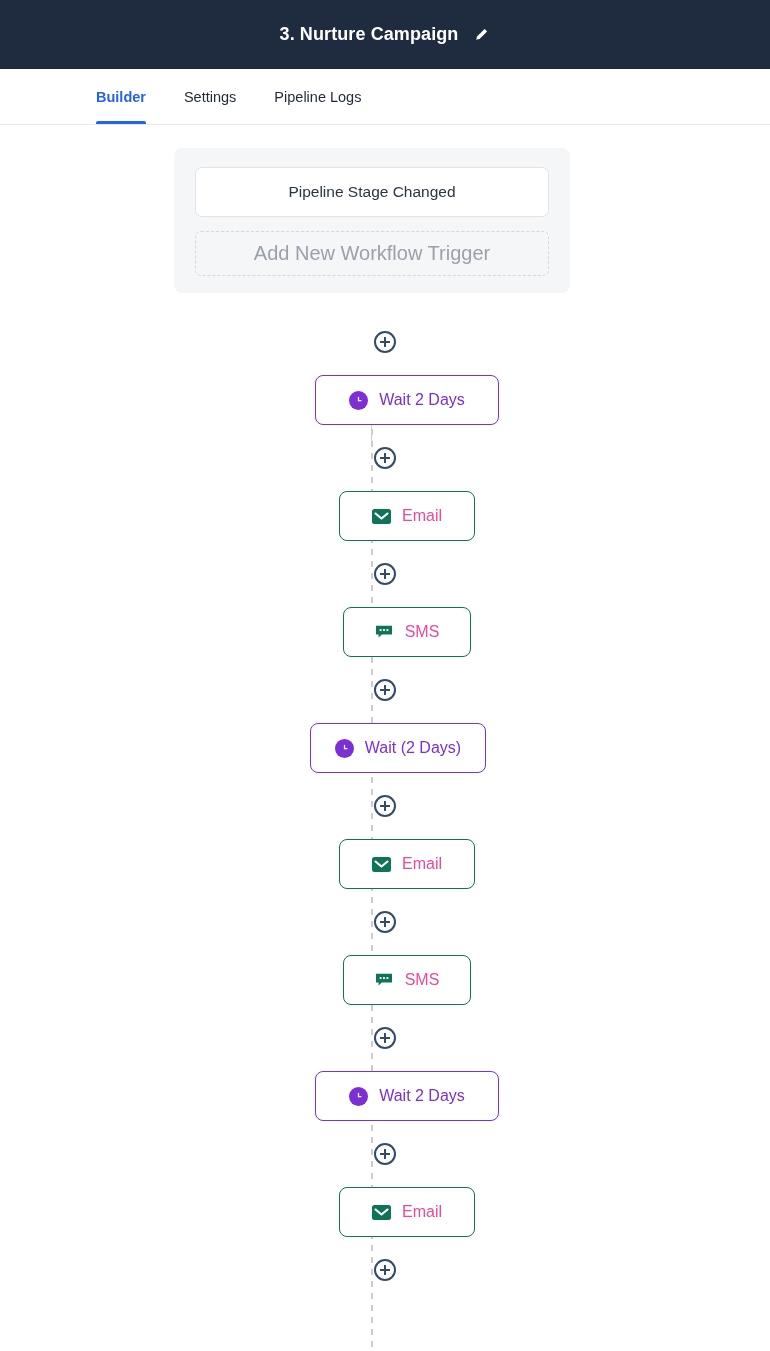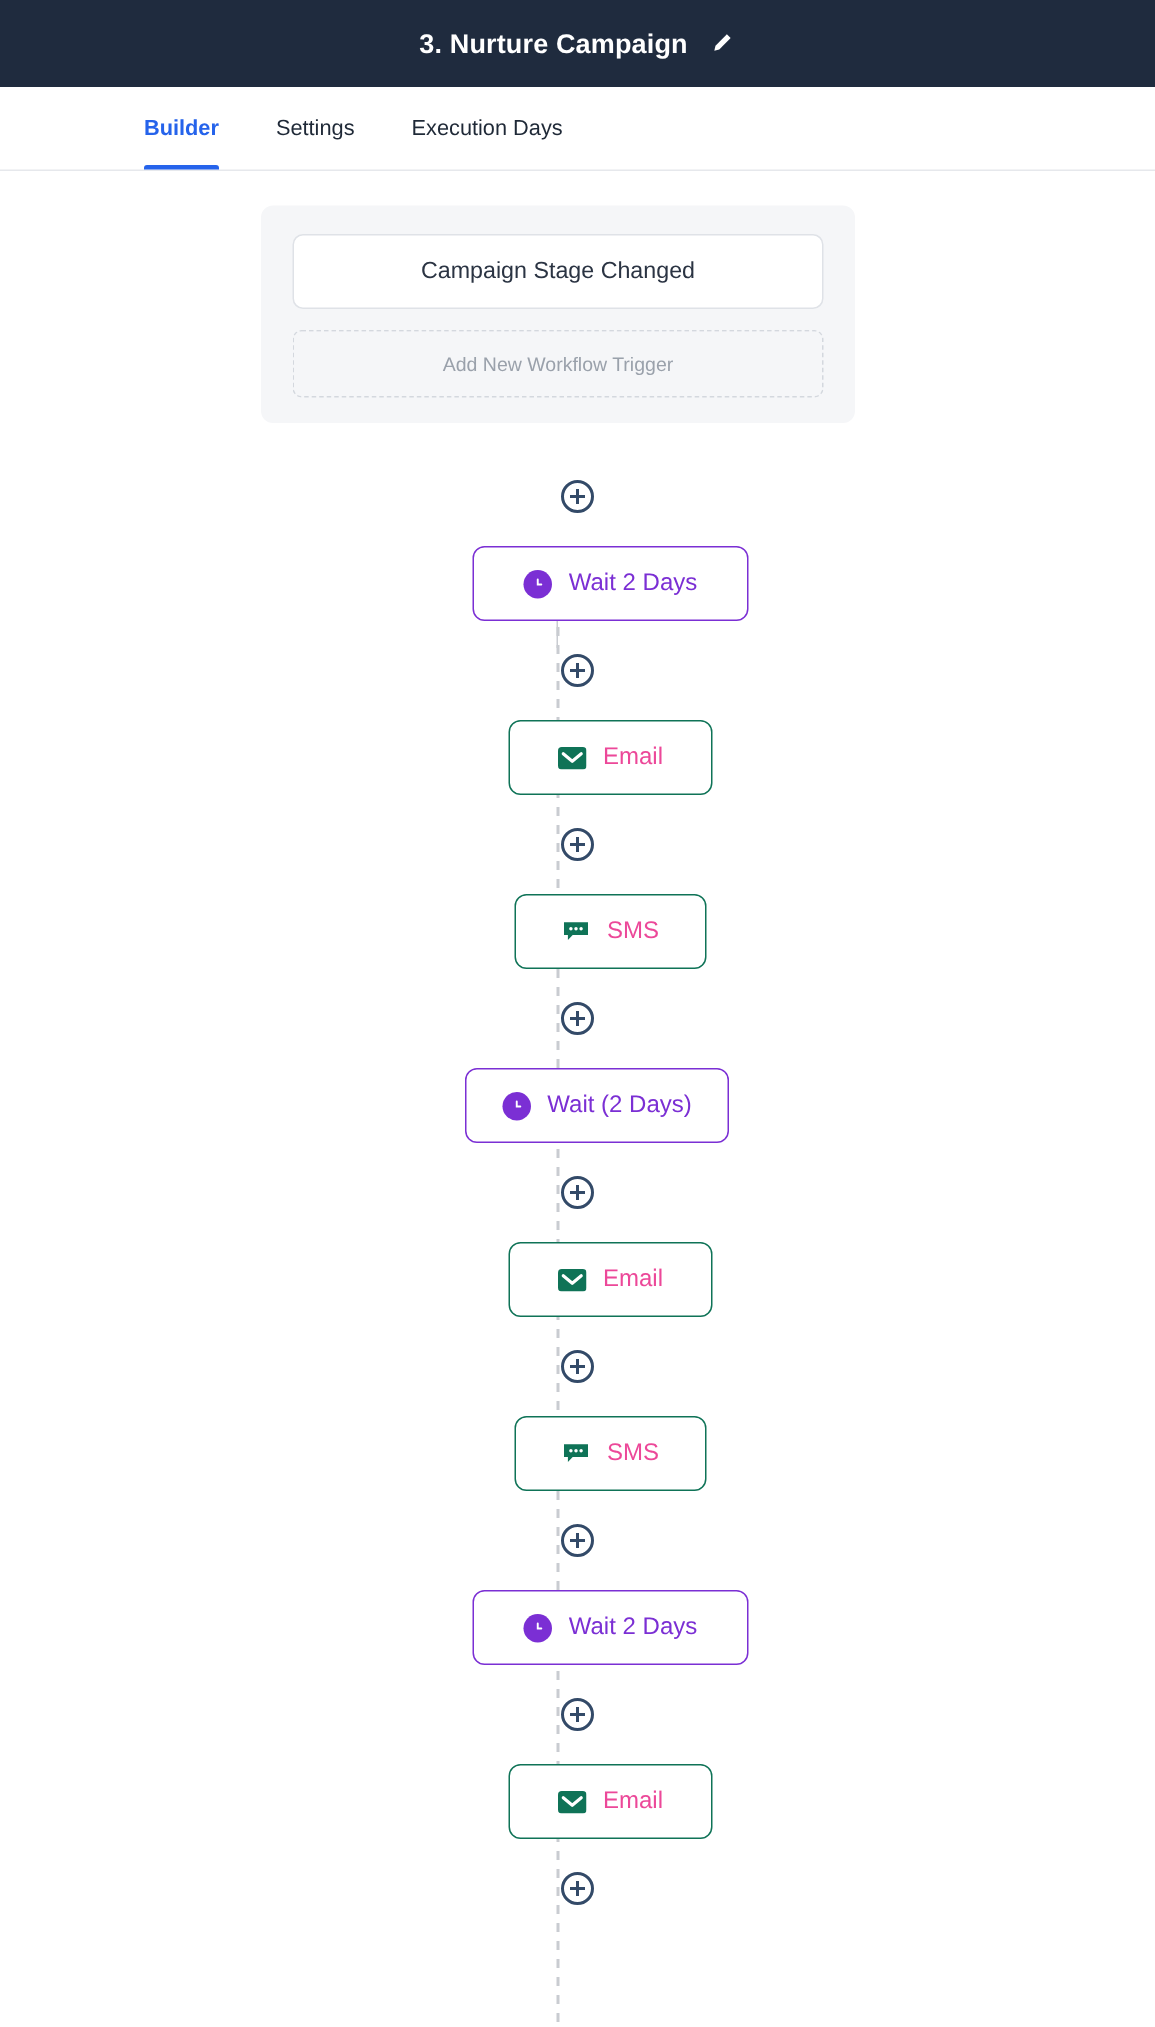--- a/index.html
+++ b/index.html
@@ -12,21 +12,21 @@
     width: 770px;
     height: 1351px;
     overflow: hidden;
     font-family: "Liberation Sans", sans-serif;
     color: #1f2937;
     position: relative;
   }
 
   
   .app-header {
-    height: 58px;
+    height: 69px;
     background: #1f2b3e;
     display: flex;
     align-items: center;
     justify-content: center;
     gap: 14px;
   }
   .app-title {
     color: #ffffff;
     font-size: 18px;
     font-weight: 700;
@@ -104,21 +104,21 @@
     cursor: pointer;
   }
   .add-trigger {
     margin-top: 14px;
     height: 45px;
     border: 1px dashed #d4d8de;
     border-radius: 6px;
     display: flex;
     align-items: center;
     justify-content: center;
-    font-size: 13px;
+    font-size: 20px;
     color: #9aa1ab;
     cursor: pointer;
   }
 
   
   .rail {
     position: absolute;
     left: 371px;
     top: 268px;
     width: 2px;
@@ -222,32 +222,32 @@
 </div>
 
 <div class="tab-bar">
   <div class="tab active">
     <span>Builder</span>
   </div>
   <div class="tab">
     <span>Settings</span>
   </div>
   <div class="tab">
-    <span>Execution Days</span>
+    <span>Pipeline Logs</span>
   </div>
 </div>
 
 <div class="canvas">
 
   <div class="rail-solid"></div>
   <div class="rail"></div>
 
   <div class="trigger-panel">
     <div class="trigger-card">
-      <span>Campaign Stage Changed</span>
+      <span>Pipeline Stage Changed</span>
     </div>
     <div class="add-trigger">
       <span>Add New Workflow Trigger</span>
     </div>
   </div>
 
   <div class="flow">
 
     <div class="plus-row" style="margin-top:38px;">
       <div class="plus-btn"></div>

